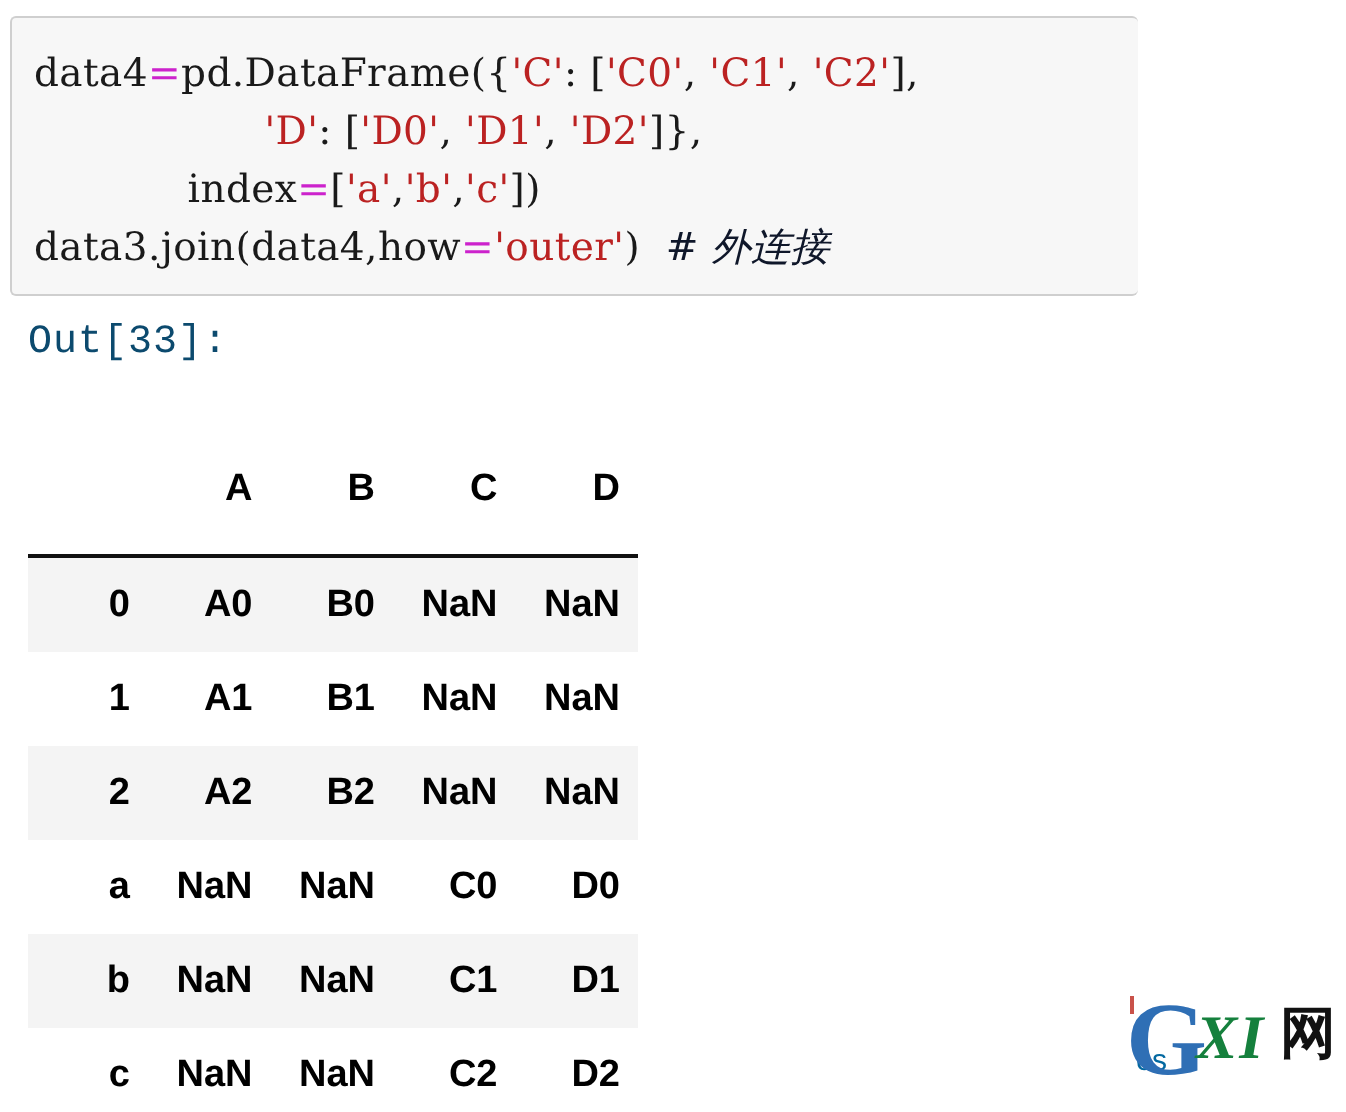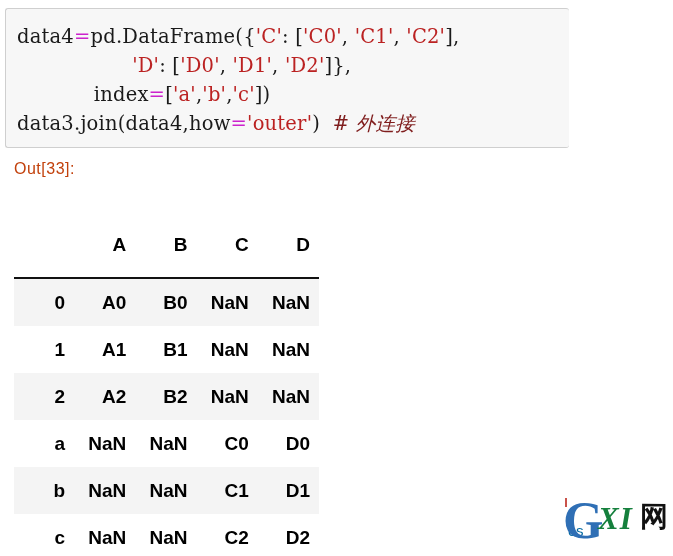--- a/index.html
+++ b/index.html
@@ -35,31 +35,31 @@
     top: 13px;
     font-family: "DejaVu Serif", "Liberation Serif", serif;
     font-size: 19.5px;
     line-height: 29px;
     color: #1a1a1a;
     white-space: pre;
     letter-spacing: 0.2px;
   }
   .tok-str  { color: #bb2222; }
   .tok-op   { color: #cc22cc; }
-  .tok-cmt  { color: #7f1d1d; font-style: italic; }
+  .tok-cmt  { color: #0f172a; font-style: italic; }
   .tok-plain{ color: #1a1a1a; }
 
   
   #out-prompt {
     position: absolute;
     left: 14px;
     top: 160px;
-    font-family: Liberation Sans, sans-serif;
-    font-size: 16px;
-    color: #c2410c;
+    font-family: Liberation Mono, monospace;
+    font-size: 20px;
+    color: #0c4a6e;
     letter-spacing: 0.5px;
   }
 
   
   #df-table {
     position: absolute;
     left: 14px;
     top: 216px;
     width: 305px;
     border-collapse: collapse;

